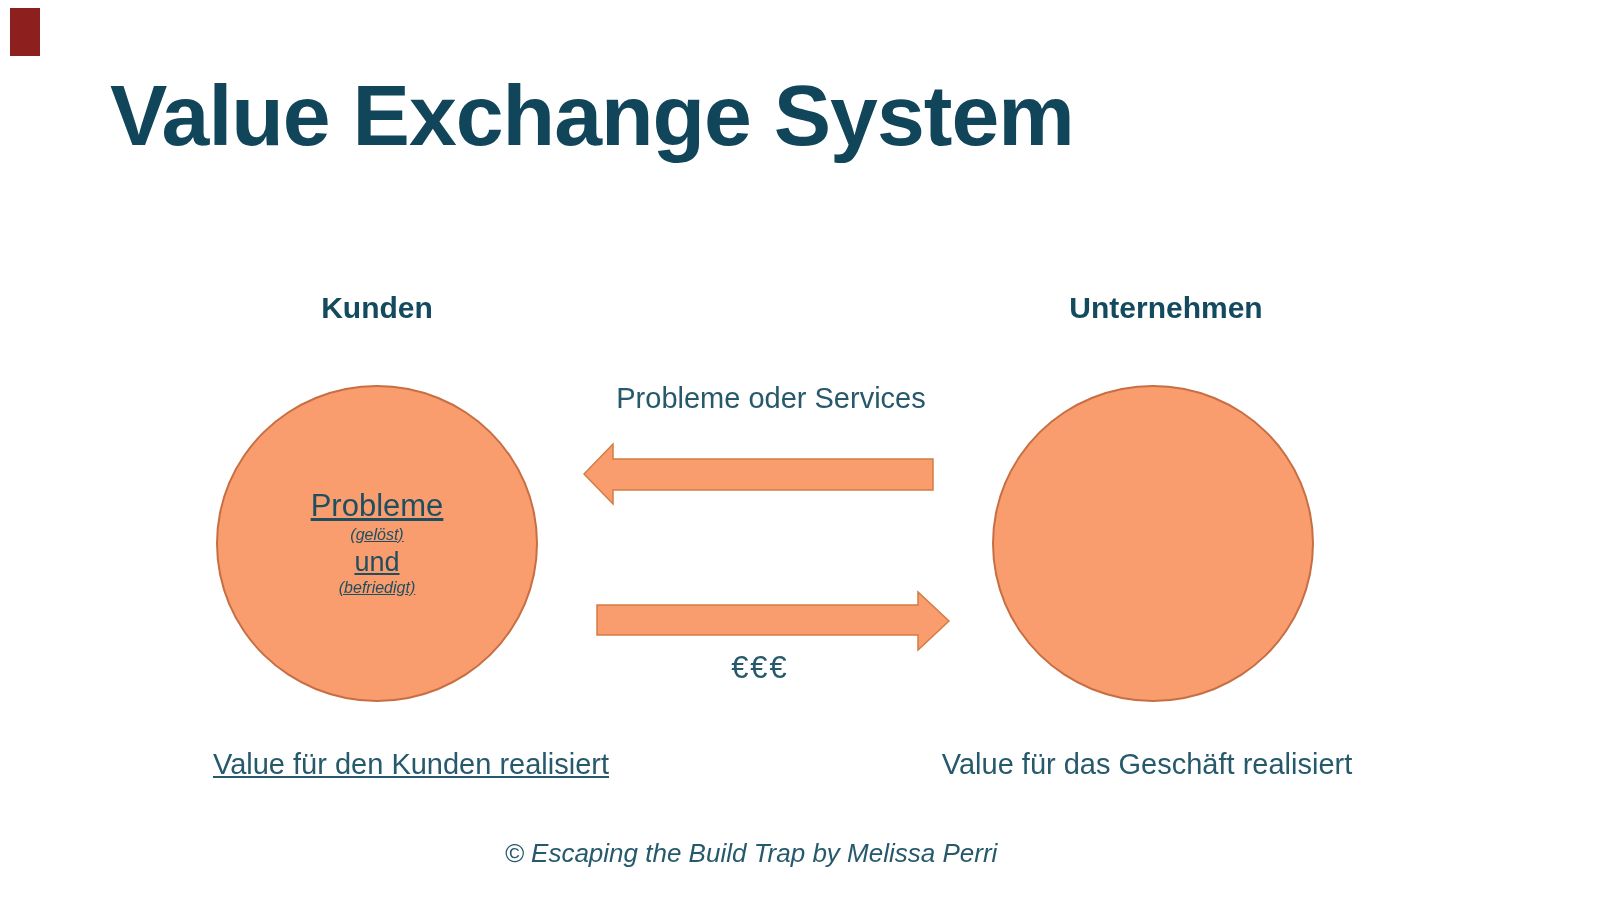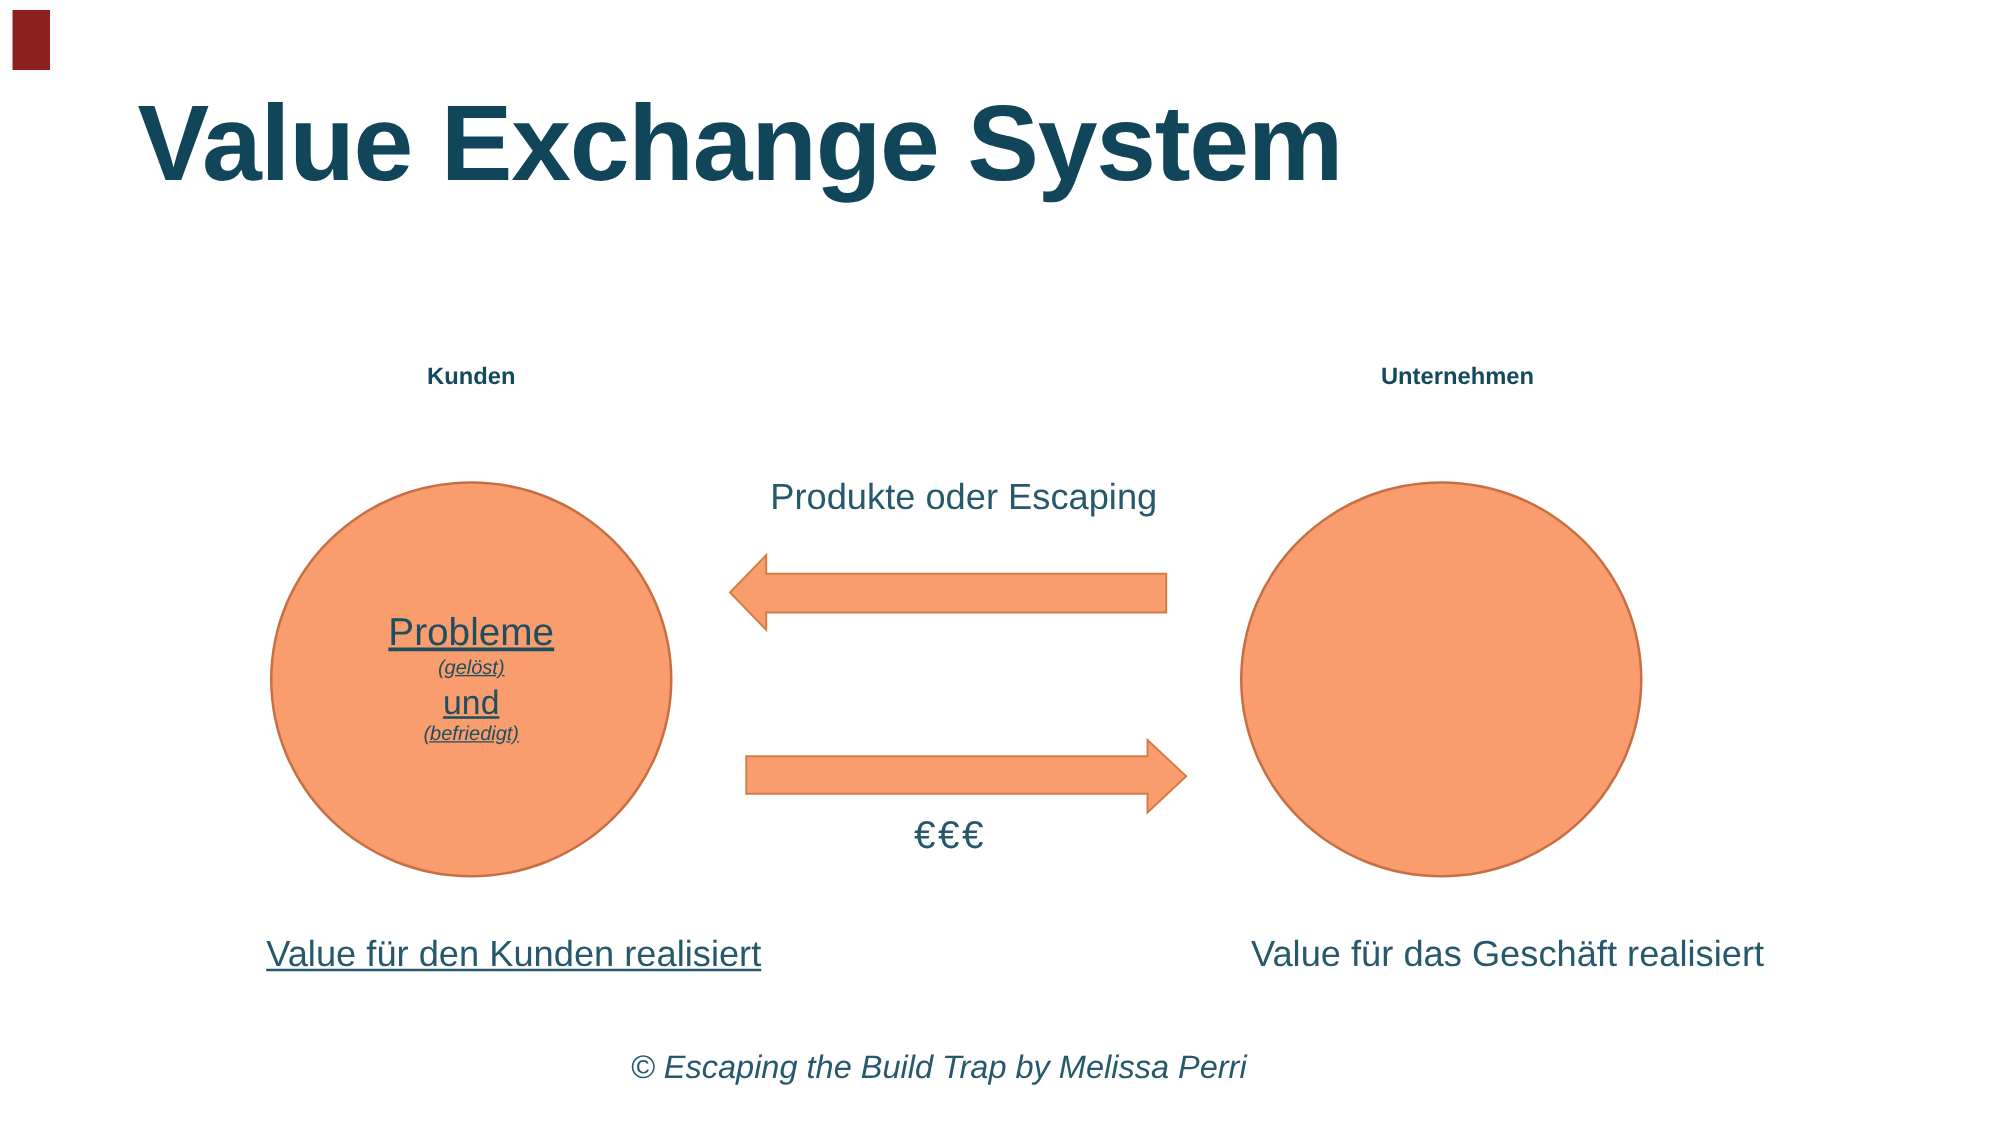--- a/index.html
+++ b/index.html
@@ -20,21 +20,21 @@
   .title {
     left: 86px; top: 68px; width: 1100px;
     font-size: 86px; font-weight: bold; letter-spacing: -1px;
     color: var(--title-color, #11455A);
     line-height: 1.1;
     margin-left: 24px;
   }
 
   .heading {
     top: 291px; width: 260px; text-align: center;
-    font-size: 19px; font-weight: bold;
+    font-size: 30px; font-weight: bold;
     color: var(--heading-color, #134A5E);
   }
   .heading.customers { left: 247px; }
   .heading.business  { left: 1036px; }
 
   .circle {
     width: 322px; height: 317px; top: 385px;
     border-radius: 50%;
     background: var(--circle-fill, #F99D6E);
     border: 2px solid var(--circle-border, #C76F43);
@@ -60,21 +60,21 @@
   }
   .products-label { left: 571px; top: 382px; width: 400px; font-size: 29px; }
   .money-label    { left: 660px; top: 650px; width: 200px; font-size: 31px; letter-spacing: 2px; }
 
   .caption {
     top: 748px; width: 500px; text-align: center;
     font-size: 29px;
     color: var(--text-color, #26596C);
   }
   .caption.customers { left: 161px; text-decoration: underline; }
-  .caption.business  { left: 956px; text-align: center; }
+  .caption.business  { left: 897px; text-align: center; }
 
   .footer {
     left: 451px; top: 838px; width: 600px; text-align: center;
     font-size: 26px; font-style: italic;
     color: var(--text-color, #26596C);
   }
 </style>
 </head>
 <body>
 
@@ -87,21 +87,21 @@
 
 <div class="abs circle customers">
   <div class="c-line-big">Probleme</div>
   <div class="c-line-small">(gelöst)</div>
   <div class="c-line-mid">und</div>
   <div class="c-line-small">(befriedigt)</div>
 </div>
 
 <div class="abs circle business"></div>
 
-<div class="abs exchange-label products-label">Produkte oder Escaping</div>
+<div class="abs exchange-label products-label">Probleme oder Services</div>
 
 <svg class="abs arrow-top" viewBox="0 0 352 66" xmlns="http://www.w3.org/2000/svg">
   <polygon class="arrow-shape" points="1,33 30,3 30,18 350,18 350,49 30,49 30,63"></polygon>
 </svg>
 
 <svg class="abs arrow-bottom" viewBox="0 0 356 62" xmlns="http://www.w3.org/2000/svg">
   <polygon class="arrow-shape" points="2,15 323,15 323,2 354,31 323,60 323,45 2,45"></polygon>
 </svg>
 
 <div class="abs exchange-label money-label">€€€</div>

